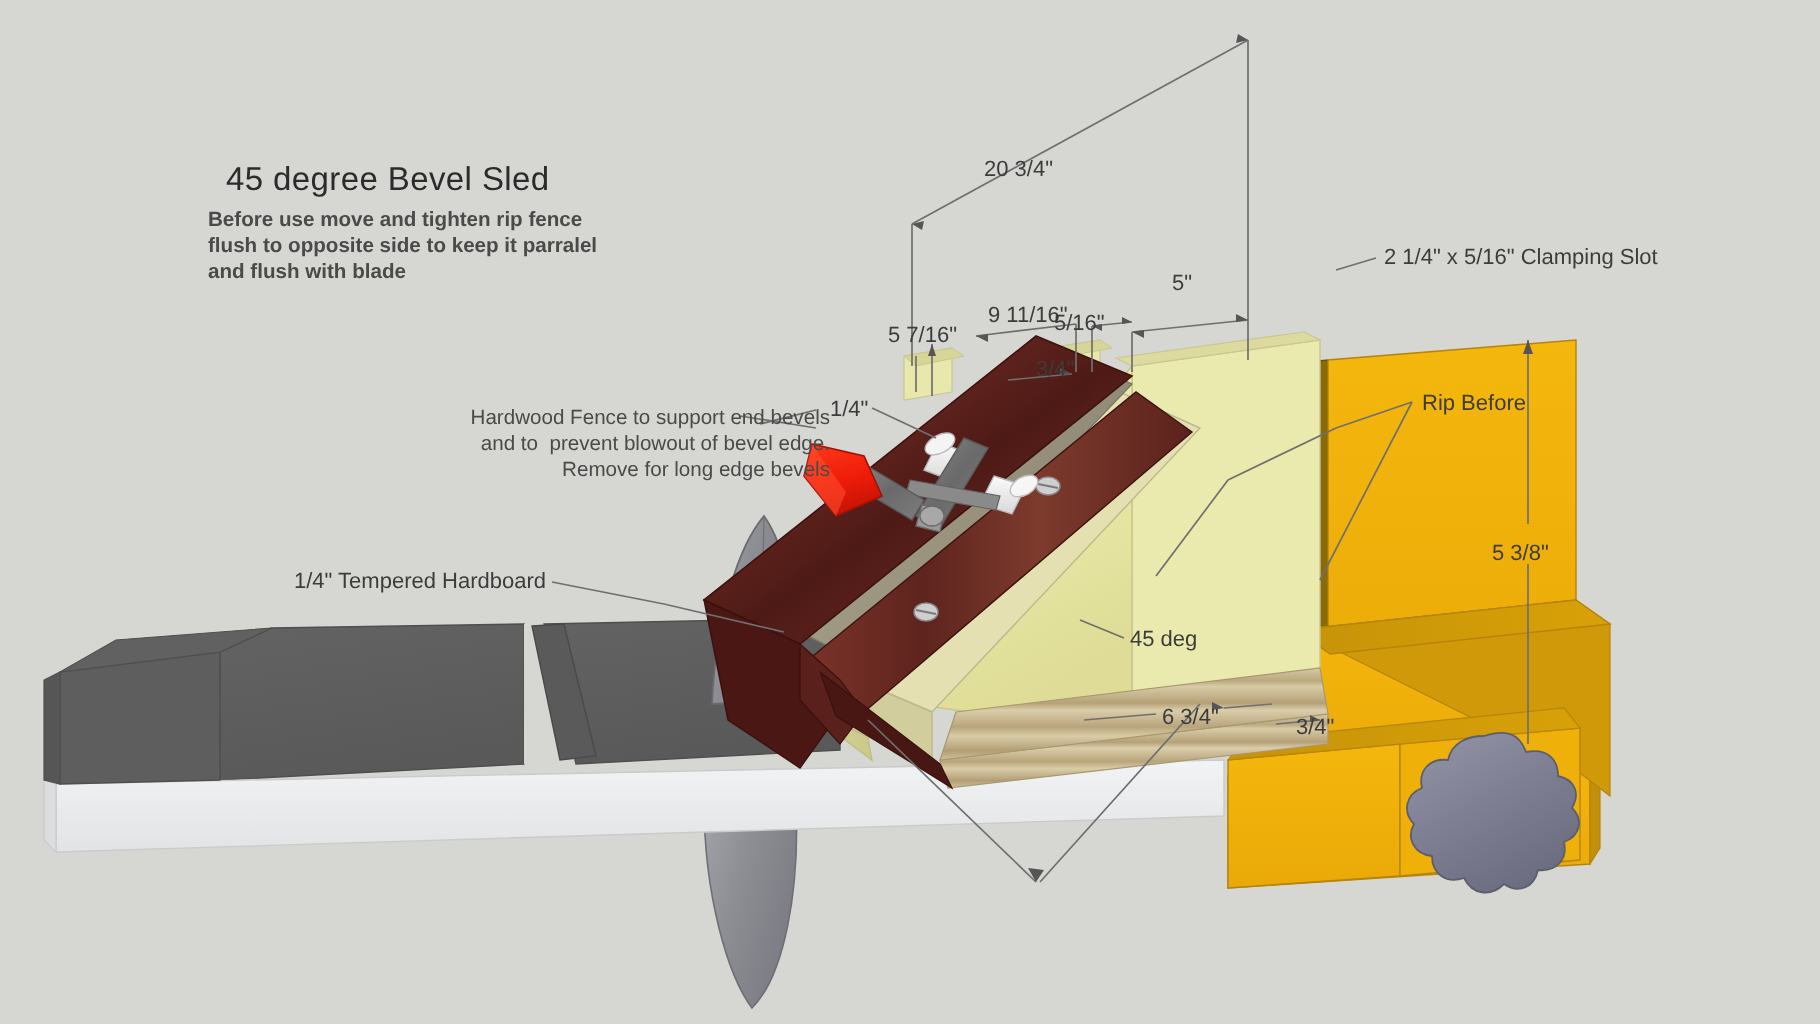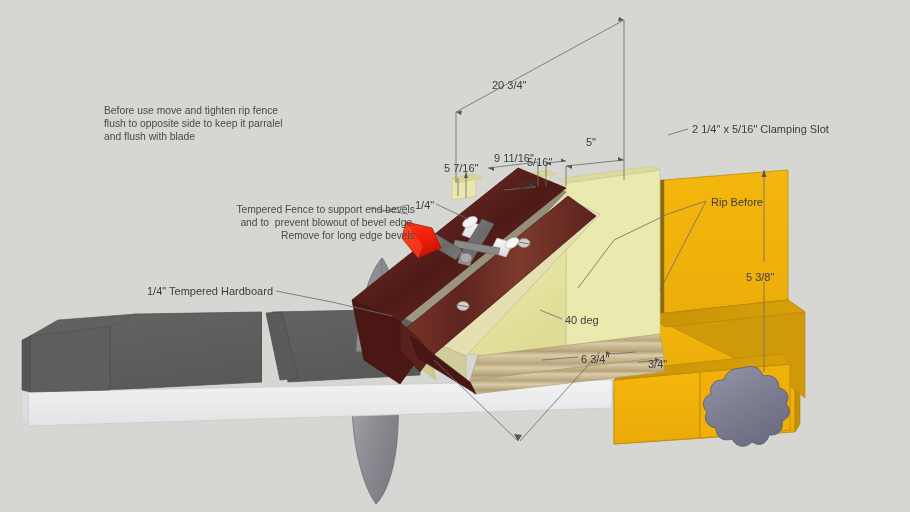--- a/index.html
+++ b/index.html
@@ -344,36 +344,37 @@
 
       <line x1="706" y1="201" x2="668" y2="214"></line>
       <line x1="668" y1="214" x2="614" y2="240"></line>
       <line x1="614" y1="240" x2="578" y2="288"></line>
       <line x1="706" y1="201" x2="660" y2="290"></line>
 
       <line x1="562" y1="319" x2="540" y2="310"></line>
     </g>
   </svg>
 
-
-  <div class="lbl note" style="left:104px; top:104px; width:210px;">Before use move and tighten rip fence
+  <div class="lbl title" style="left:113px; top:80px;">45 degree Bevel Sled</div>
+
+  <div class="lbl note" style="left:104px; top:104px; width:210px;font-weight:bold;">Before use move and tighten rip fence
 flush to opposite side to keep it parralel
 and flush with blade</div>
 
-  <div class="lbl note note-right" style="left:211px; top:203px; width:204px;">Tempered Fence to support end bevels
+  <div class="lbl note note-right" style="left:211px; top:203px; width:204px;">Hardwood Fence to support end bevels
 and to  prevent blowout of bevel edge.
 Remove for long edge bevels</div>
 
   <div class="lbl callout" style="left:147px; top:284px;">1/4" Tempered Hardboard</div>
 
   <div class="lbl callout" style="left:692px; top:122px;">2 1/4" x 5/16" Clamping Slot</div>
 
   <div class="lbl callout" style="left:711px; top:195px;">Rip Before</div>
 
-  <div class="lbl callout" style="left:565px; top:313px;">40 deg</div>
+  <div class="lbl callout" style="left:565px; top:313px;">45 deg</div>
 
   <div class="lbl dim" style="left:492px; top:78px;">20 3/4"</div>
   <div class="lbl dim" style="left:444px; top:161px;">5 7/16"</div>
   <div class="lbl dim" style="left:494px; top:151px;">9 11/16"</div>
   <div class="lbl dim" style="left:527px; top:155px;">5/16"</div>
   <div class="lbl dim" style="left:586px; top:135px;">5"</div>
   <div class="lbl dim" style="left:518px; top:178px;">3/4"</div>
   <div class="lbl dim" style="left:415px; top:198px;">1/4"</div>
   <div class="lbl dim" style="left:746px; top:270px;">5 3/8"</div>
   <div class="lbl dim" style="left:581px; top:352px;">6 3/4"</div>

